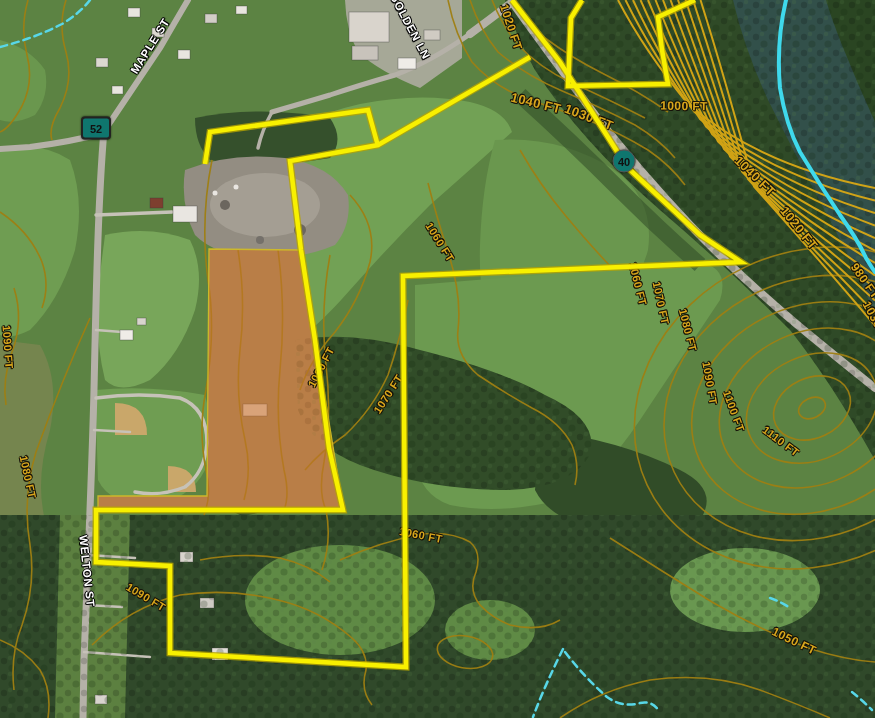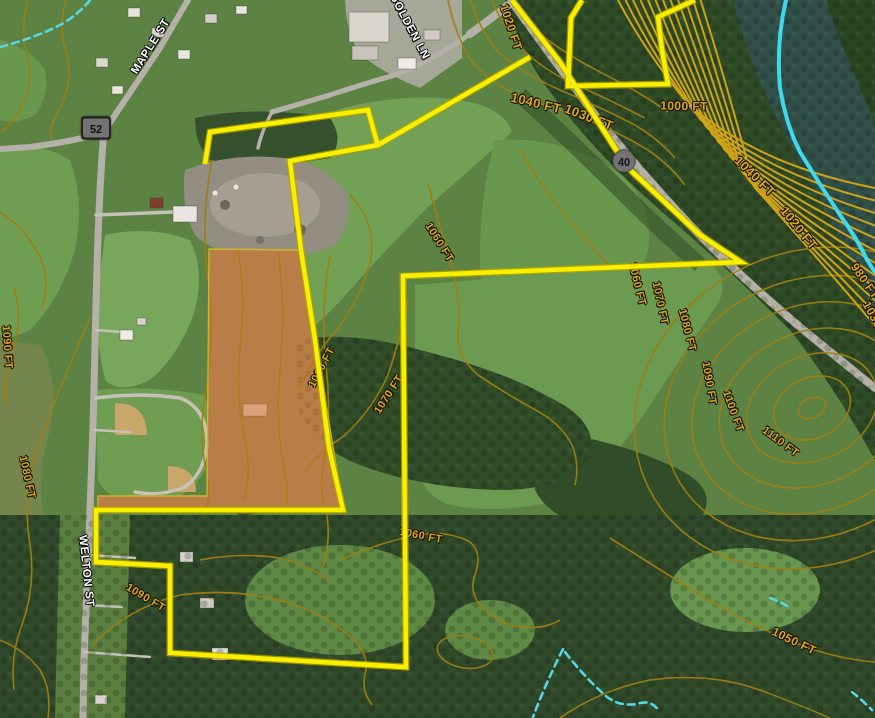--- a/index.html
+++ b/index.html
@@ -6,21 +6,21 @@
   .canvas{position:relative;width:875px;height:718px;overflow:hidden;
     font-family:"Liberation Sans", sans-serif;background:#5c8343;}
   .canvas svg{position:absolute;left:0;top:0;}
   #labels-layer,#shields-layer{position:absolute;left:0;top:0;width:875px;height:718px;pointer-events:none;}
   .lbl{position:absolute;white-space:nowrap;font-weight:bold;transform-origin:center;}
   .lbl.contour{color:#d8a61c;letter-spacing:.4px;
     text-shadow:-1px 0 0 #17140a,1px 0 0 #17140a,0 -1px 0 #17140a,0 1px 0 #17140a,1px 1px 0 #17140a,-1px -1px 0 #17140a;}
   .lbl.street{color:#ffffff;font-size:11.5px;letter-spacing:.6px;
     text-shadow:-1px 0 0 #000,1px 0 0 #000,0 -1px 0 #000,0 1px 0 #000,1px 1px 1px #000;}
   .shield{position:absolute;display:flex;align-items:center;justify-content:center;
-    background:#737373;color:#111;font-weight:bold;font-size:11px;
+    background:#0f766e;color:#111;font-weight:bold;font-size:11px;
     box-shadow:0 0 2px rgba(0,0,0,.6);transform:translate(-50%,-50%);}
   .shield.rect{width:26px;height:19px;border:2px solid #222;border-radius:4px;}
   .shield.circle{width:21px;height:21px;border:1px solid #555;border-radius:50%;}
 </style>
 </head>
 <body>
 
 <div class="canvas">
 
   <svg id="base" width="875" height="718" viewBox="0 0 875 718">

